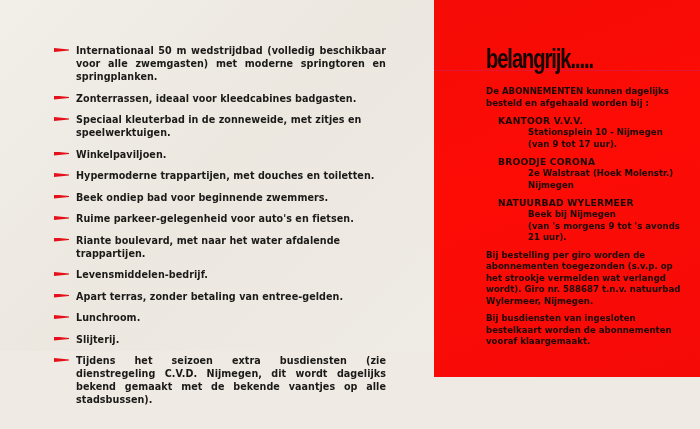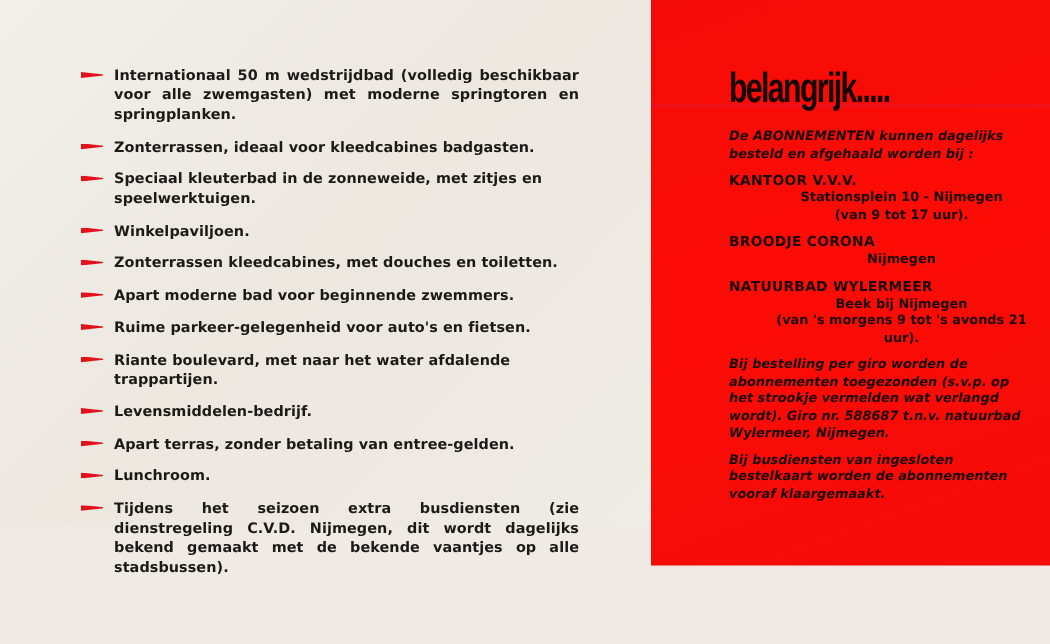--- a/index.html
+++ b/index.html
@@ -43,24 +43,24 @@
     }
     .headline {
       font-family: "Liberation Sans", sans-serif;
       font-weight: bold; font-size: 28px; line-height: 30px;
       letter-spacing: -1.5px;
       transform: scaleX(0.72); transform-origin: left center;
       white-space: nowrap; color: #160505;
       margin-bottom: 12px;
     }
     .block { font-size: 8.6px; line-height: 11.5px; font-weight: bold; }
-    .para { margin-bottom: 6px; font-style: italic; }
+    .para { margin-bottom: 6px; }
     .office-name { font-size: 9.2px; line-height: 12px; letter-spacing: 0.2px; }
-    .office-line { padding-left: 30px; text-align: center; }
-    .office { margin-bottom: 6px; }
+    .office-line { padding-left: 30px; }
+    .office { margin-bottom: 6px; margin-left: 12px; }
   </style>
 </head>
 <body>
 
 <div class="page-left">
   <ul class="features">
     <li class="feature justify">
       <span class="arrow"></span>
       <span>Internationaal 50 m wedstrijdbad (volledig beschikbaar voor alle zwemgasten) met moderne springtoren en springplanken.</span>
     </li>
@@ -71,45 +71,49 @@
     <li class="feature">
       <span class="arrow"></span>
       <span>Speciaal kleuterbad in de zonneweide, met zitjes en speelwerktuigen.</span>
     </li>
     <li class="feature">
       <span class="arrow"></span>
       <span>Winkelpaviljoen.</span>
     </li>
     <li class="feature">
       <span class="arrow"></span>
-      <span>Zonterrassen kleedcabines, met douches en toiletten.</span>
+      <span>Hypermoderne trappartijen, met douches en toiletten.</span>
     </li>
     <li class="feature">
       <span class="arrow"></span>
-      <span>Apart moderne bad voor beginnende zwemmers.</span>
+      <span>Beek ondiep bad voor beginnende zwemmers.</span>
     </li>
     <li class="feature">
       <span class="arrow"></span>
       <span>Ruime parkeer-gelegenheid voor auto's en fietsen.</span>
     </li>
     <li class="feature">
       <span class="arrow"></span>
       <span>Riante boulevard, met naar het water afdalende trappartijen.</span>
     </li>
     <li class="feature">
       <span class="arrow"></span>
       <span>Levensmiddelen-bedrijf.</span>
     </li>
     <li class="feature">
       <span class="arrow"></span>
       <span>Apart terras, zonder betaling van entree-gelden.</span>
     </li>
     <li class="feature">
       <span class="arrow"></span>
       <span>Lunchroom.</span>
+    </li>
+    <li class="feature">
+      <span class="arrow"></span>
+      <span>Slijterij.</span>
     </li>
     <li class="feature justify">
       <span class="arrow"></span>
       <span>Tijdens het seizoen extra busdiensten (zie dienstregeling C.V.D. Nijmegen, dit wordt dagelijks bekend gemaakt met de bekende vaantjes op alle stadsbussen).</span>
     </li>
 
   </ul>
 </div>
 
 <div class="page-right">
@@ -120,20 +124,21 @@
       <p class="para">De ABONNEMENTEN kunnen dagelijks besteld en afgehaald worden bij :</p>
 
       <div class="office">
         <div class="office-name">KANTOOR V.V.V.</div>
         <div class="office-line">Stationsplein 10 - Nijmegen</div>
         <div class="office-line">(van 9 tot 17 uur).</div>
       </div>
 
       <div class="office">
         <div class="office-name">BROODJE CORONA</div>
+        <div class="office-line">2e Walstraat (Hoek Molenstr.)</div>
         <div class="office-line">Nijmegen</div>
       </div>
 
       <div class="office">
         <div class="office-name">NATUURBAD WYLERMEER</div>
         <div class="office-line">Beek bij Nijmegen</div>
         <div class="office-line">(van 's morgens 9 tot 's avonds 21 uur).</div>
       </div>
 
       <p class="para">Bij bestelling per giro worden de abonnementen toegezonden (s.v.p. op het strookje vermelden wat verlangd wordt). Giro nr. 588687 t.n.v. natuurbad Wylermeer, Nijmegen.</p>

